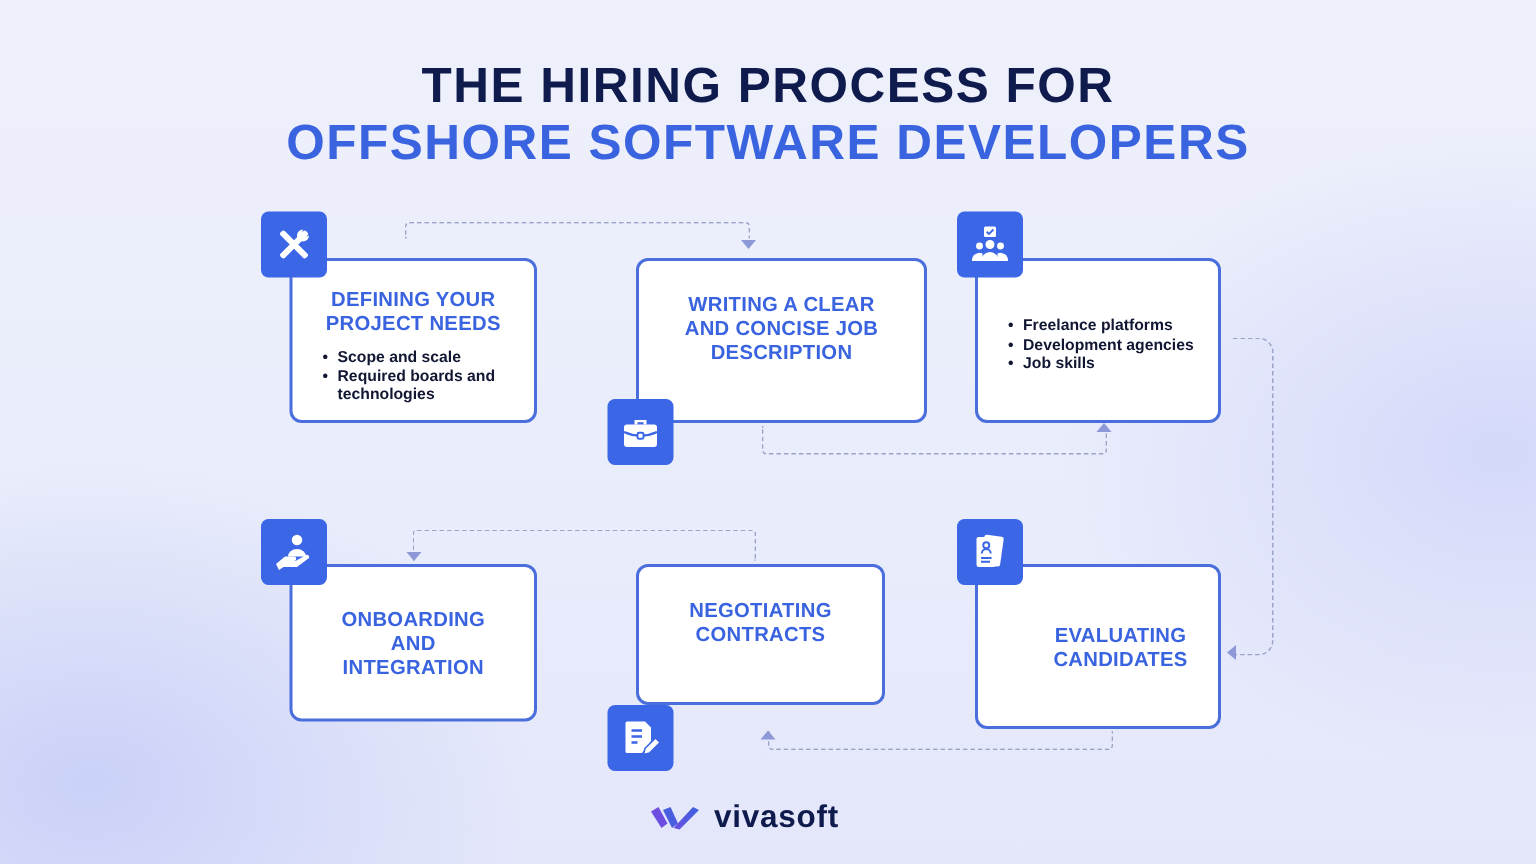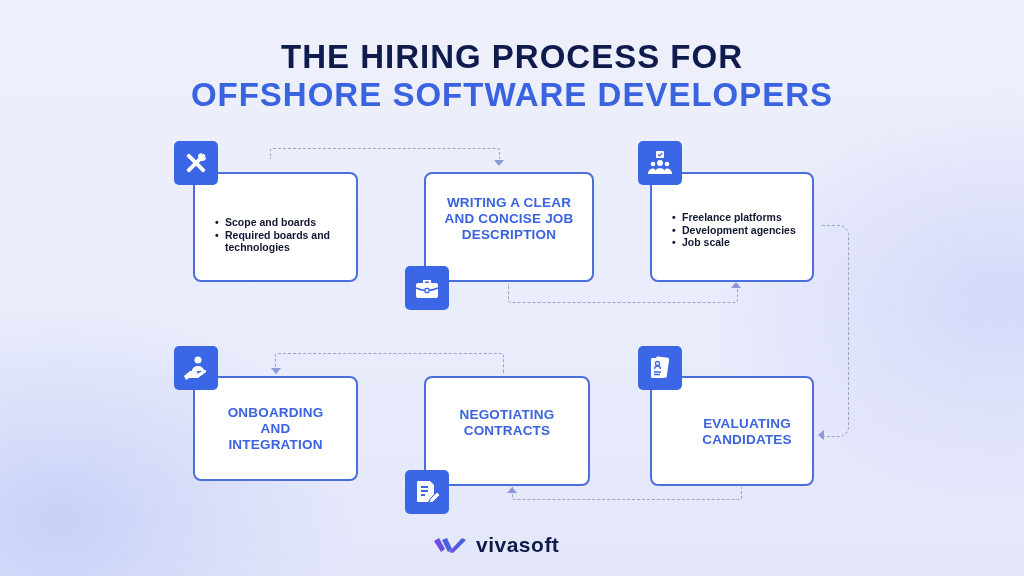--- a/index.html
+++ b/index.html
@@ -49,55 +49,56 @@
 <div class="conn" style="left:822px;top:225px;width:26px;height:210px;border-top-width:1.5px;border-right-width:1.5px;border-bottom-width:1.5px;border-radius:0 10px 10px 0;"></div>
 <div class="arrow" style="left:818px;top:430px;border-top:5px solid transparent;border-bottom:5px solid transparent;border-right:6px solid #8d98d6;"></div>
 
 <div class="conn" style="left:512px;top:487px;width:228px;height:12px;border-bottom-width:1.5px;border-left-width:1.5px;border-right-width:1.5px;border-radius:0 0 3px 3px;"></div>
 <div class="arrow" style="left:507px;top:487px;border-left:5px solid transparent;border-right:5px solid transparent;border-bottom:6px solid #8d98d6;"></div>
 
 <div class="conn" style="left:275px;top:353px;width:227px;height:20px;border-top-width:1.5px;border-left-width:1.5px;border-right-width:1.5px;border-radius:3px 3px 0 0;"></div>
 <div class="arrow" style="left:271px;top:368px;border-left:5px solid transparent;border-right:5px solid transparent;border-top:6px solid #8d98d6;"></div>
 
 <div class="card" style="left:193px;top:172px;width:165px;height:110px;padding-top:14px;">
+  <div class="head" style="width:140px;">DEFINING YOUR PROJECT NEEDS</div>
   <ul>
-    <li>Scope and boards</li>
+    <li>Scope and scale</li>
     <li>Required boards and technologies</li>
   </ul>
 </div>
 <div class="icon" style="left:174px;top:141px;">
   <svg viewBox="0 0 28 28">
       <g fill="#fff">
         <rect x="12" y="2" width="4" height="24" rx="1.5" transform="rotate(-45 14 14)"></rect>
         <path d="M5 7 L7 5 L11 9 L9 11 Z"></path>
         <rect x="12" y="2" width="4" height="24" rx="1.5" transform="rotate(45 14 14)"></rect>
         <path d="M20 4 a4 4 0 1 0 4 4 l-3 1 -2 -2 z"></path>
       </g>
     </svg>
 </div>
 
-<div class="card" style="left:424px;top:172px;width:170px;height:110px;">
+<div class="card" style="left:424px;top:172px;width:194px;height:110px;">
   <div class="head" style="width:140px;margin-top:-16px;">WRITING A CLEAR AND CONCISE JOB DESCRIPTION</div>
 </div>
 <div class="icon" style="left:405px;top:266px;">
   <svg viewBox="0 0 28 28">
       <g fill="#fff">
         <path d="M10 6 h8 v3 h-2 v-1.5 h-4 v1.5 h-2 z"></path>
         <rect x="3" y="9" width="22" height="15" rx="2"></rect>
       </g>
       <path d="M3 14 Q14 19 25 14" stroke="#3b66e6" stroke-width="1.6" fill="none"></path>
       <rect x="12" y="14.5" width="4" height="4" rx="1" fill="#fff" stroke="#3b66e6" stroke-width="1.3"></rect>
     </svg>
 </div>
 
 <div class="card" style="left:650px;top:172px;width:164px;height:110px;">
   <ul style="margin-top:6px;">
     <li>Freelance platforms</li>
     <li>Development agencies</li>
-    <li>Job scale</li>
+    <li>Job skills</li>
   </ul>
 </div>
 <div class="icon" style="left:638px;top:141px;">
   <svg viewBox="0 0 28 28">
       <g fill="#fff">
         <rect x="10" y="2" width="8" height="7" rx="1"></rect>
         <circle cx="14" cy="14" r="3"></circle>
         <path d="M8 25 a6 6 0 0 1 12 0 z"></path>
         <circle cx="7" cy="15" r="2.3"></circle>
         <path d="M2 25 a5 5 0 0 1 7 -5 v5 z"></path>
@@ -118,21 +119,21 @@
         <rect x="5" y="4" width="13" height="20" rx="1.5"></rect>
       </g>
       <g stroke="#3b66e6" stroke-width="1.3" fill="none">
         <circle cx="11.5" cy="9.5" r="2"></circle>
         <path d="M8.5 15 a3 3 0 0 1 6 0"></path>
         <path d="M8 18 h7 M8 20.5 h6"></path>
       </g>
     </svg>
 </div>
 
-<div class="card" style="left:424px;top:376px;width:166px;height:110px;">
+<div class="card" style="left:424px;top:376px;width:166px;height:94px;">
   <div class="head" style="width:110px;margin-top:-16px;">NEGOTIATING CONTRACTS</div>
 </div>
 <div class="icon" style="left:405px;top:470px;">
   <svg viewBox="0 0 28 28">
       <path d="M5 3 h12 l4 4 v9 l-6 8 h-10 a1 1 0 0 1 -1 -1 v-19 a1 1 0 0 1 1 -1z" fill="#fff"></path>
       <g stroke="#3b66e6" stroke-width="1.8">
         <path d="M8 9 h7 M8 13 h7 M8 17 h4"></path>
       </g>
       <path d="M16 25 l1 -4 l7 -7 l3 3 l-7 7 z" fill="#fff" stroke="#3b66e6" stroke-width="1"></path>
     </svg>

